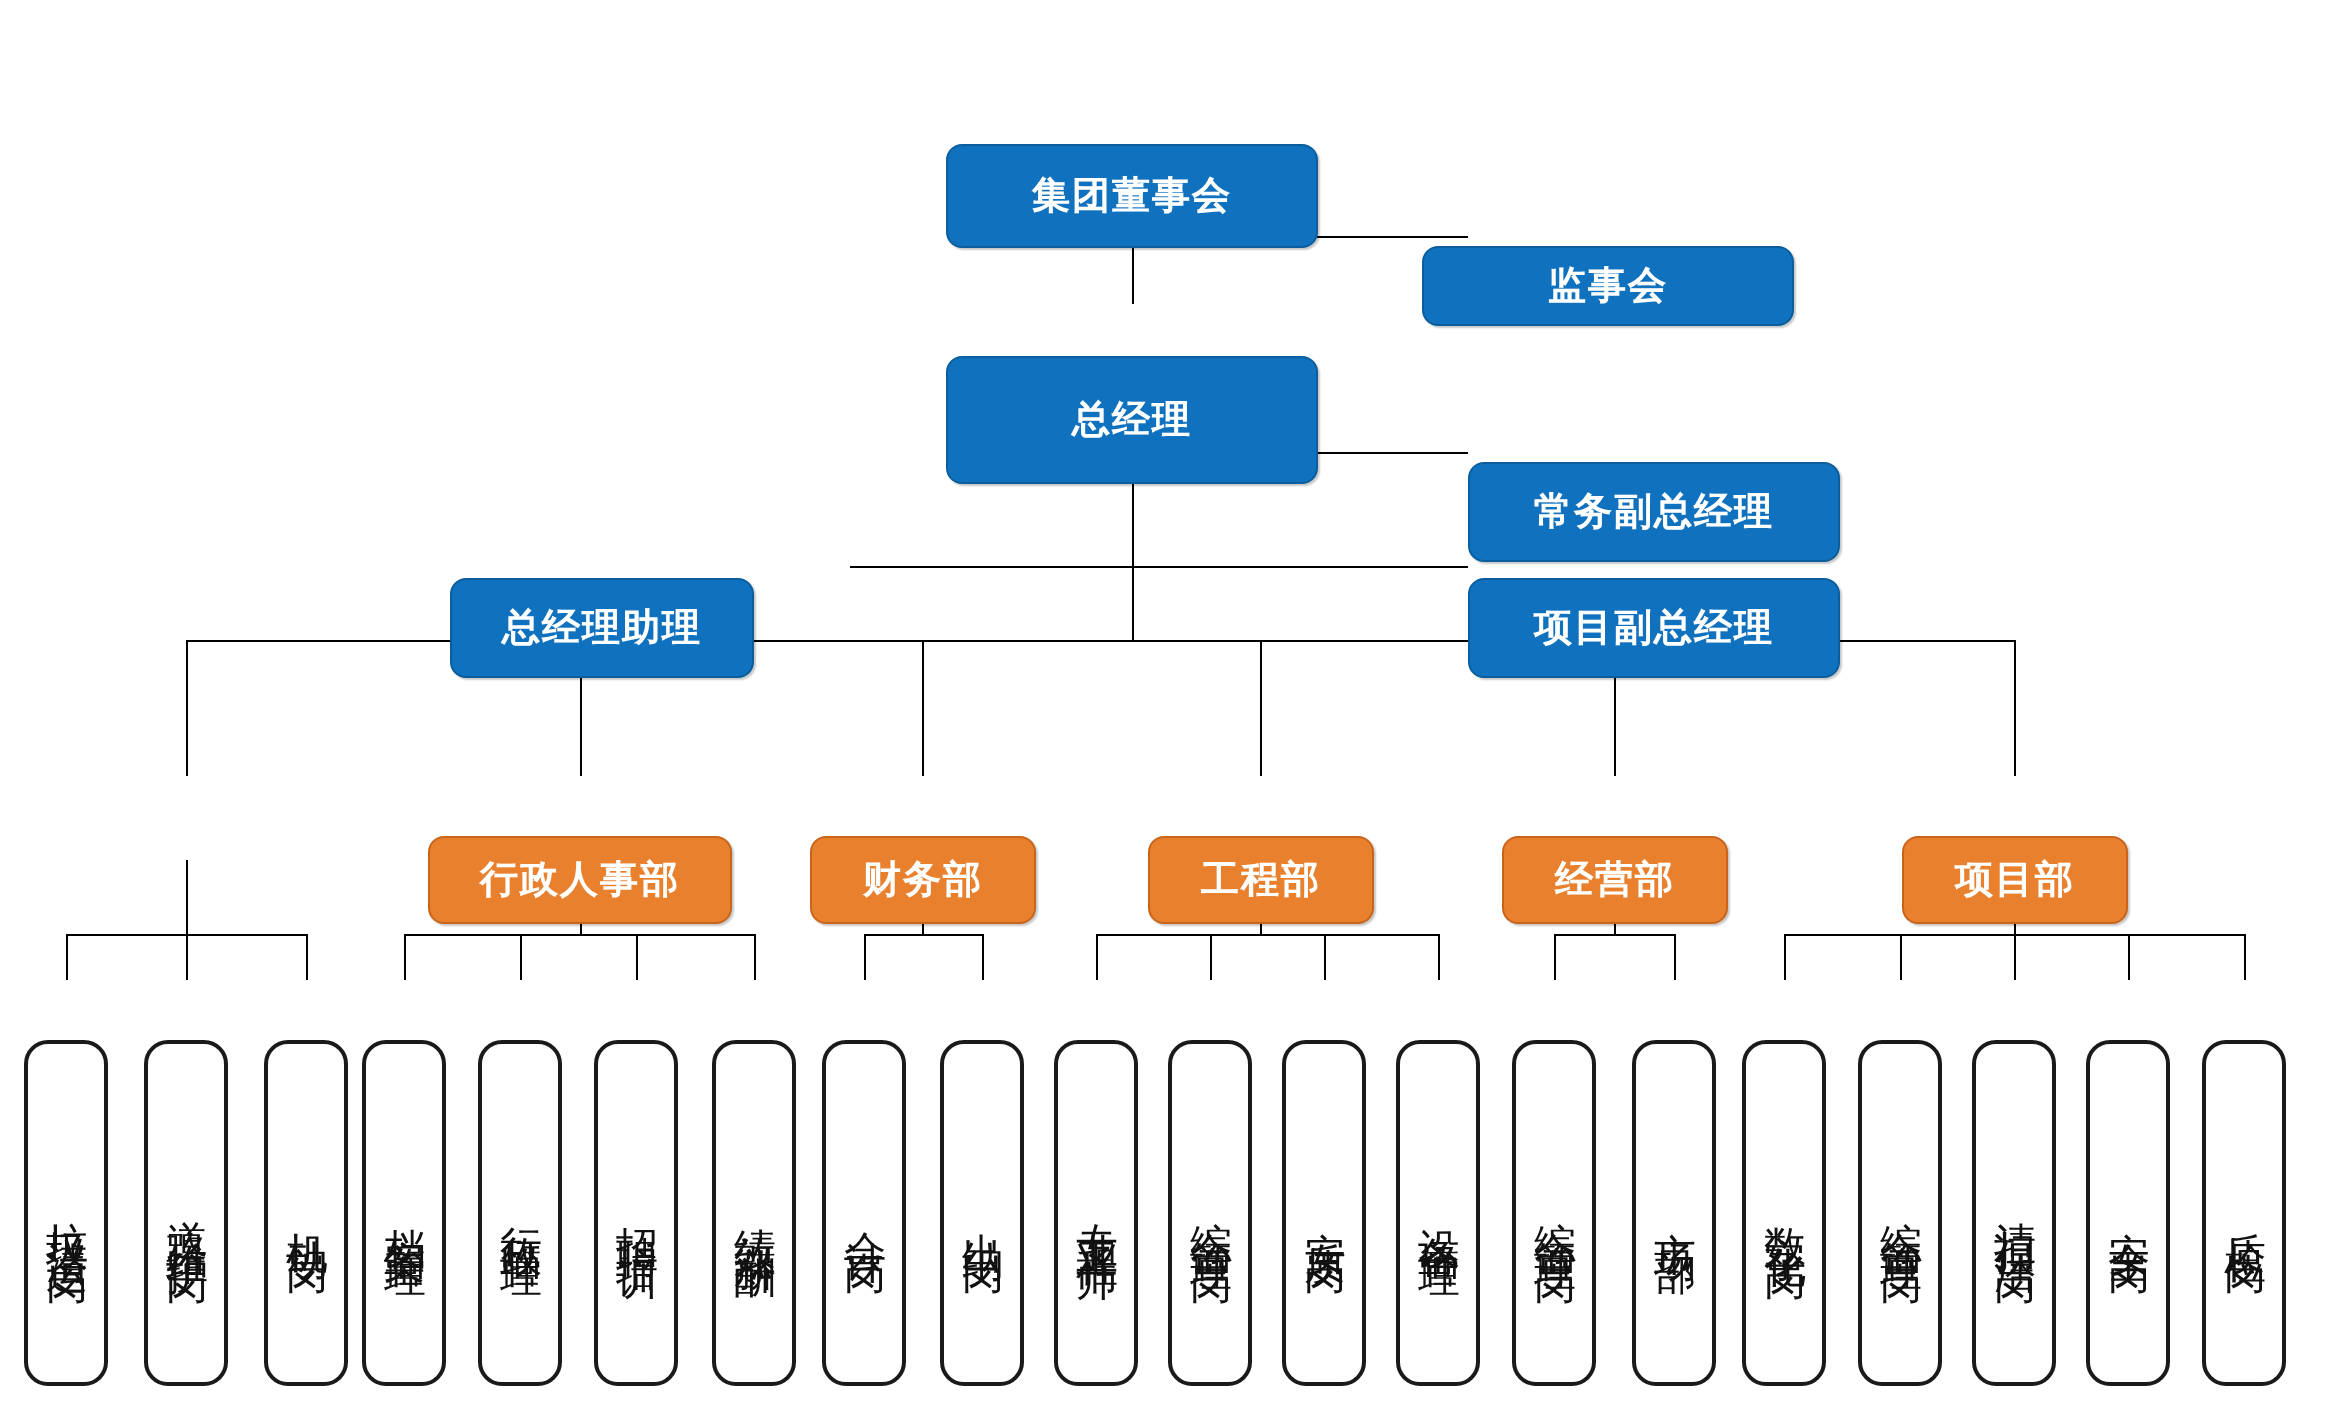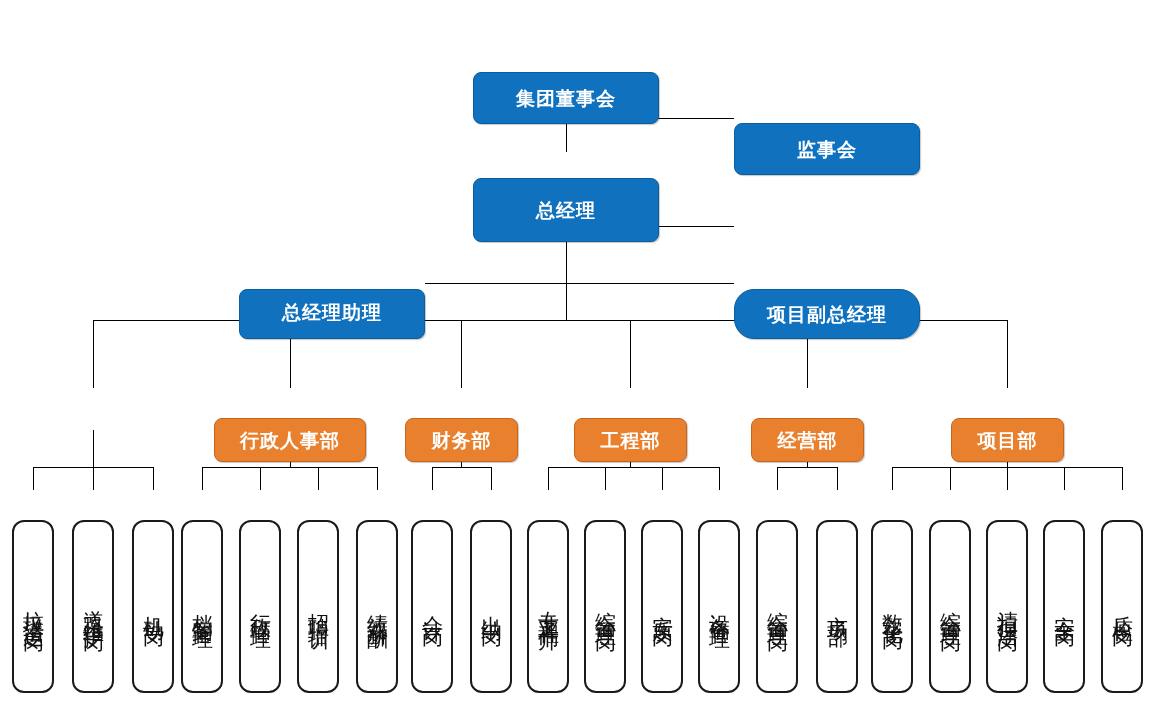--- a/index.html
+++ b/index.html
@@ -134,34 +134,37 @@
   <div class="line v" style="left:892px;  top:467px; height:23px;"></div>
   <div class="line v" style="left:950px;  top:467px; height:23px;"></div>
   <div class="line v" style="left:1007px; top:467px; height:23px;"></div>
   <div class="line v" style="left:1064px; top:467px; height:23px;"></div>
   <div class="line v" style="left:1122px; top:467px; height:23px;"></div>
 
   <div class="node blue" style="left:473px; top:42px; width:186px; height:52px;">
     <span>集团董事会</span>
   </div>
 
-  <div class="node blue" style="left:734px; top:93px; width:186px; height:52px;text-align:right;">
+  <div class="node blue" style="left:711px; top:93px; width:186px; height:40px;text-align:right;">
     <span>监事会</span>
   </div>
 
   <div class="node blue" style="left:473px; top:148px; width:186px; height:64px;">
     <span>总经理</span>
   </div>
 
-
-  <div class="node blue" style="left:734px; top:259px; width:186px; height:50px;border-radius:20px;">
+  <div class="node blue" style="left:734px; top:201px; width:186px; height:50px;">
+    <span>常务副总经理</span>
+  </div>
+
+  <div class="node blue" style="left:734px; top:259px; width:186px; height:50px;">
     <span>项目副总经理</span>
   </div>
 
-  <div class="node blue" style="left:239px; top:259px; width:186px; height:50px;font-family:Liberation Mono, monospace;">
+  <div class="node blue" style="left:225px; top:259px; width:152px; height:50px;">
     <span>总经理助理</span>
   </div>
 
 
   <div class="node orange" style="left:214px; top:388px; width:152px; height:44px;">
     <span>行政人事部</span>
   </div>
 
   <div class="node orange" style="left:405px; top:388px; width:113px; height:44px;">
     <span>财务部</span>

